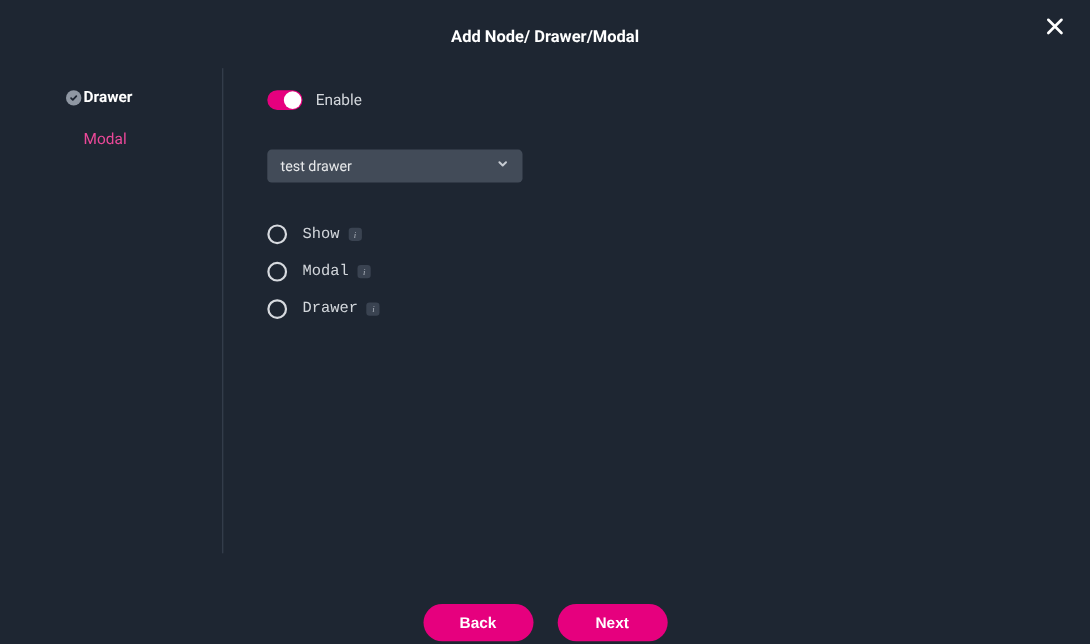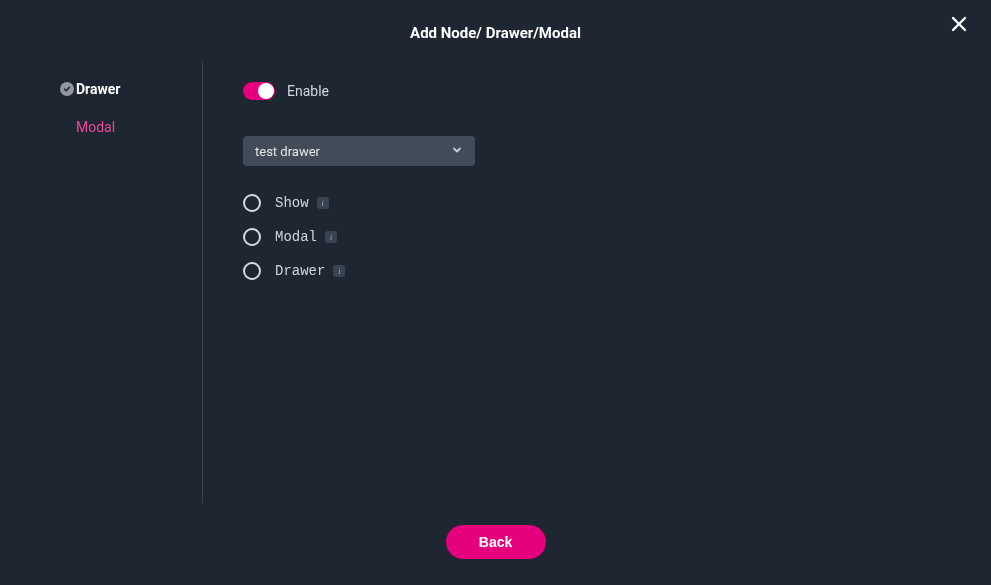--- a/index.html
+++ b/index.html
@@ -130,21 +130,21 @@
     height: 30px;
     background: #424b58;
     border-radius: 4px;
     display: flex;
     align-items: center;
     justify-content: space-between;
     padding: 0 12px;
     font-size: 13px;
     color: #e6e8ea;
     cursor: pointer;
-    margin-bottom: 26px;
+    margin-bottom: 36px;
   }
   .select .chev svg { stroke: #c6cbd2; }
 
   .radio-row {
     display: flex;
     align-items: center;
     height: 22px;
     margin-bottom: 12px;
     cursor: pointer;
   }
@@ -182,21 +182,21 @@
     align-items: center;
     justify-content: center;
     font-size: 8px;
     color: #aeb4bd;
     font-style: italic;
     font-family: Georgia, serif;
   }
 
   .footer {
     position: absolute;
-    bottom: 26px;
+    bottom: 2px;
     left: 0;
     right: 0;
     display: flex;
     justify-content: center;
     gap: 22px;
   }
   .btn {
     width: 100px;
     height: 34px;
     border-radius: 17px;
@@ -279,13 +279,14 @@
       <span class="radio-label">Drawer</span>
       <span class="info-badge">i</span>
     </div>
 
 
   </div>
 </div>
 
 <div class="footer">
   <button class="btn">Back</button>
+  <button class="btn">Next</button>
 </div>
 
 </body></html>

